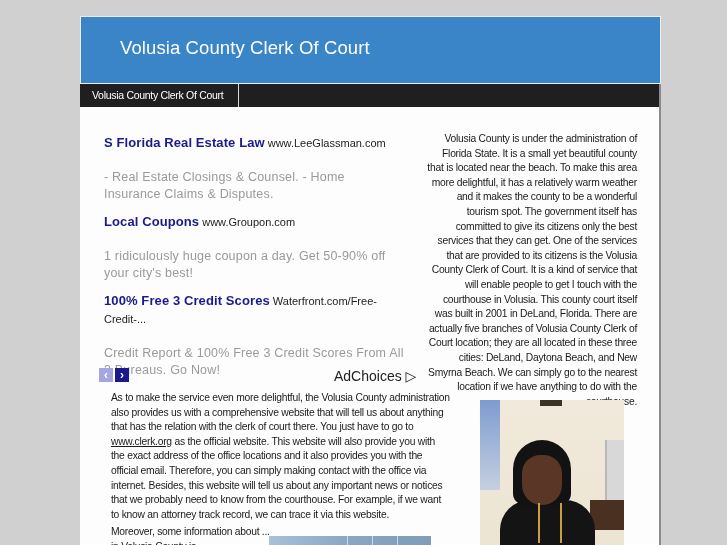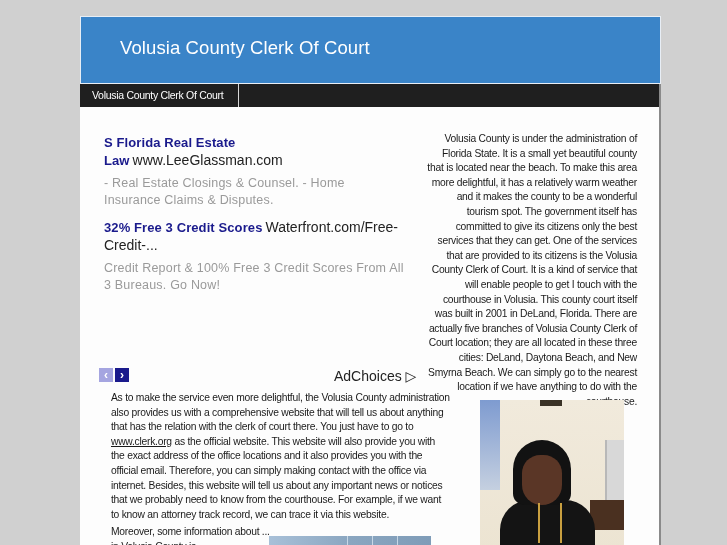--- a/index.html
+++ b/index.html
@@ -30,22 +30,22 @@
   }
   .nav-item {
     position:absolute; left:0; top:0; height:23px; width:159px;
     border-right:1px solid #d8d8d8; box-sizing:border-box;
     color:#ffffff; font-size:10.5px; line-height:23px; padding-left:12px;
     letter-spacing:-0.3px;
   }
   .ads { position:absolute; left:24px; top:117px; width:300px; }
   .ad { margin-bottom:9px; }
   .ad-title { font-size:13px; font-weight:bold; color:#1a1a8c; letter-spacing:0.1px;margin-top:20px; }
-  .ad-url { font-size:14px; color:#222; margin-left:3px; }
-  .ad-desc { font-size:12.5px; color:#9a9a9a; line-height:17px; margin-top:6px; letter-spacing:0.2px; }
+  .ad-url { font-size:11px; color:#222; margin-left:3px; }
+  .ad-desc { font-size:12.5px; color:#9a9a9a; line-height:17px; margin-top:18px; letter-spacing:0.2px; }
   .adnav { position:absolute; left:19px; top:352px; }
   .adbtn { display:inline-block; width:14px; height:14px; vertical-align:top; text-align:center; color:#fff; font-size:12px; line-height:14px; font-weight:bold; }
   .adbtn.prev { background:#a5a5e0; }
   .adbtn.next { background:#1a1a8c; margin-left:2px; }
   .adchoices { position:absolute; left:254px; top:352px; font-size:14px; color:#222; }
   .rightcol {
     position:absolute; left:337px; top:108px; width:228px;
     font-size:10.3px; line-height:14.6px; color:#1a1a1a; letter-spacing:-0.25px;
   }
   .rightcol p { margin:8px;text-align:right; }
@@ -89,21 +89,25 @@
   <div class="nav">
     <div class="nav-item">Volusia County Clerk Of Court</div>
   </div>
 
   <div class="ads">
     <div class="ad">
       <div><span class="ad-title">S Florida Real Estate Law</span><span class="ad-url">www.LeeGlassman.com</span></div>
       <div class="ad-desc">- Real Estate Closings &amp; Counsel. - Home Insurance Claims &amp; Disputes.</div>
     </div>
     <div class="ad">
-      <div><span class="ad-title">32% Free 3 Credit Scores</span><span class="ad-url">Waterfront.com/Free-Credit-...</span></div>
+      <div><span class="ad-title">Local Coupons</span><span class="ad-url">www.Groupon.com</span></div>
+      <div class="ad-desc">1 ridiculously huge coupon a day. Get 50-90% off your city's best!</div>
+    </div>
+    <div class="ad">
+      <div><span class="ad-title">100% Free 3 Credit Scores</span><span class="ad-url">Waterfront.com/Free-Credit-...</span></div>
       <div class="ad-desc">Credit Report &amp; 100% Free 3 Credit Scores From All 3 Bureaus. Go Now!</div>
     </div>
   </div>
 
   <div class="adnav">
     <span class="adbtn prev">‹</span><span class="adbtn next">›</span>
   </div>
   <div class="adchoices">
     <span>AdChoices</span>
     <span>▷</span>

